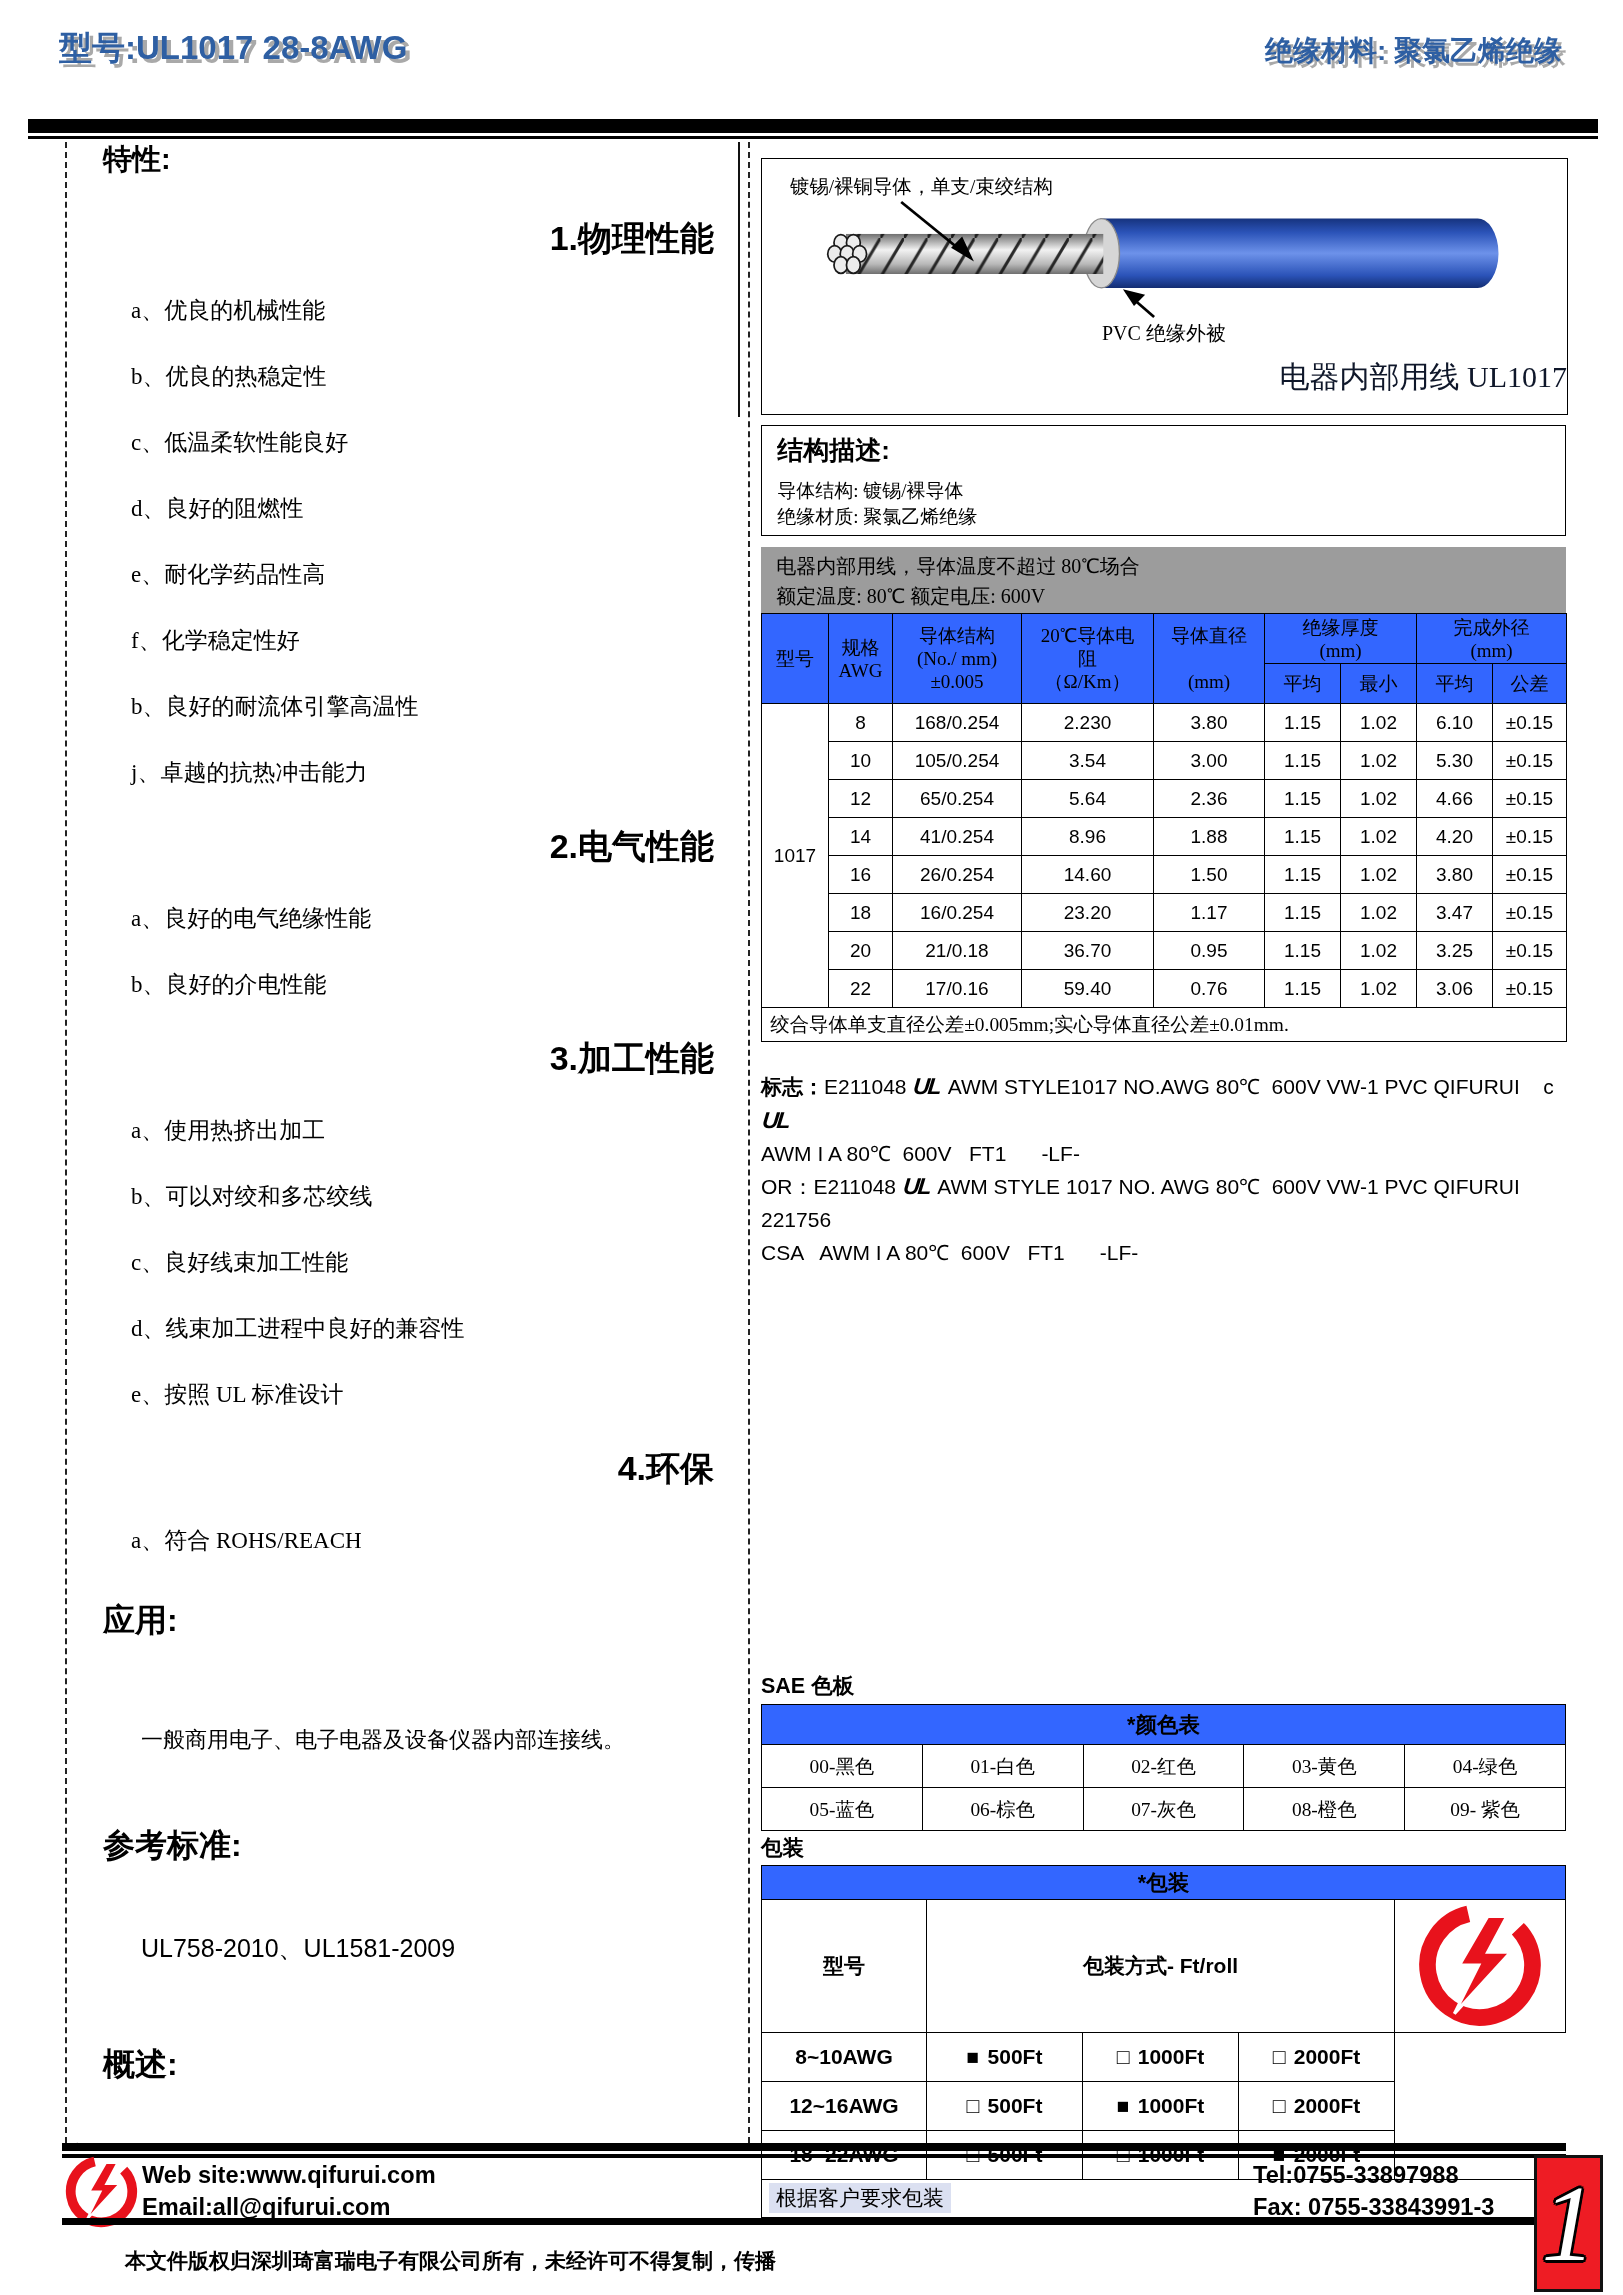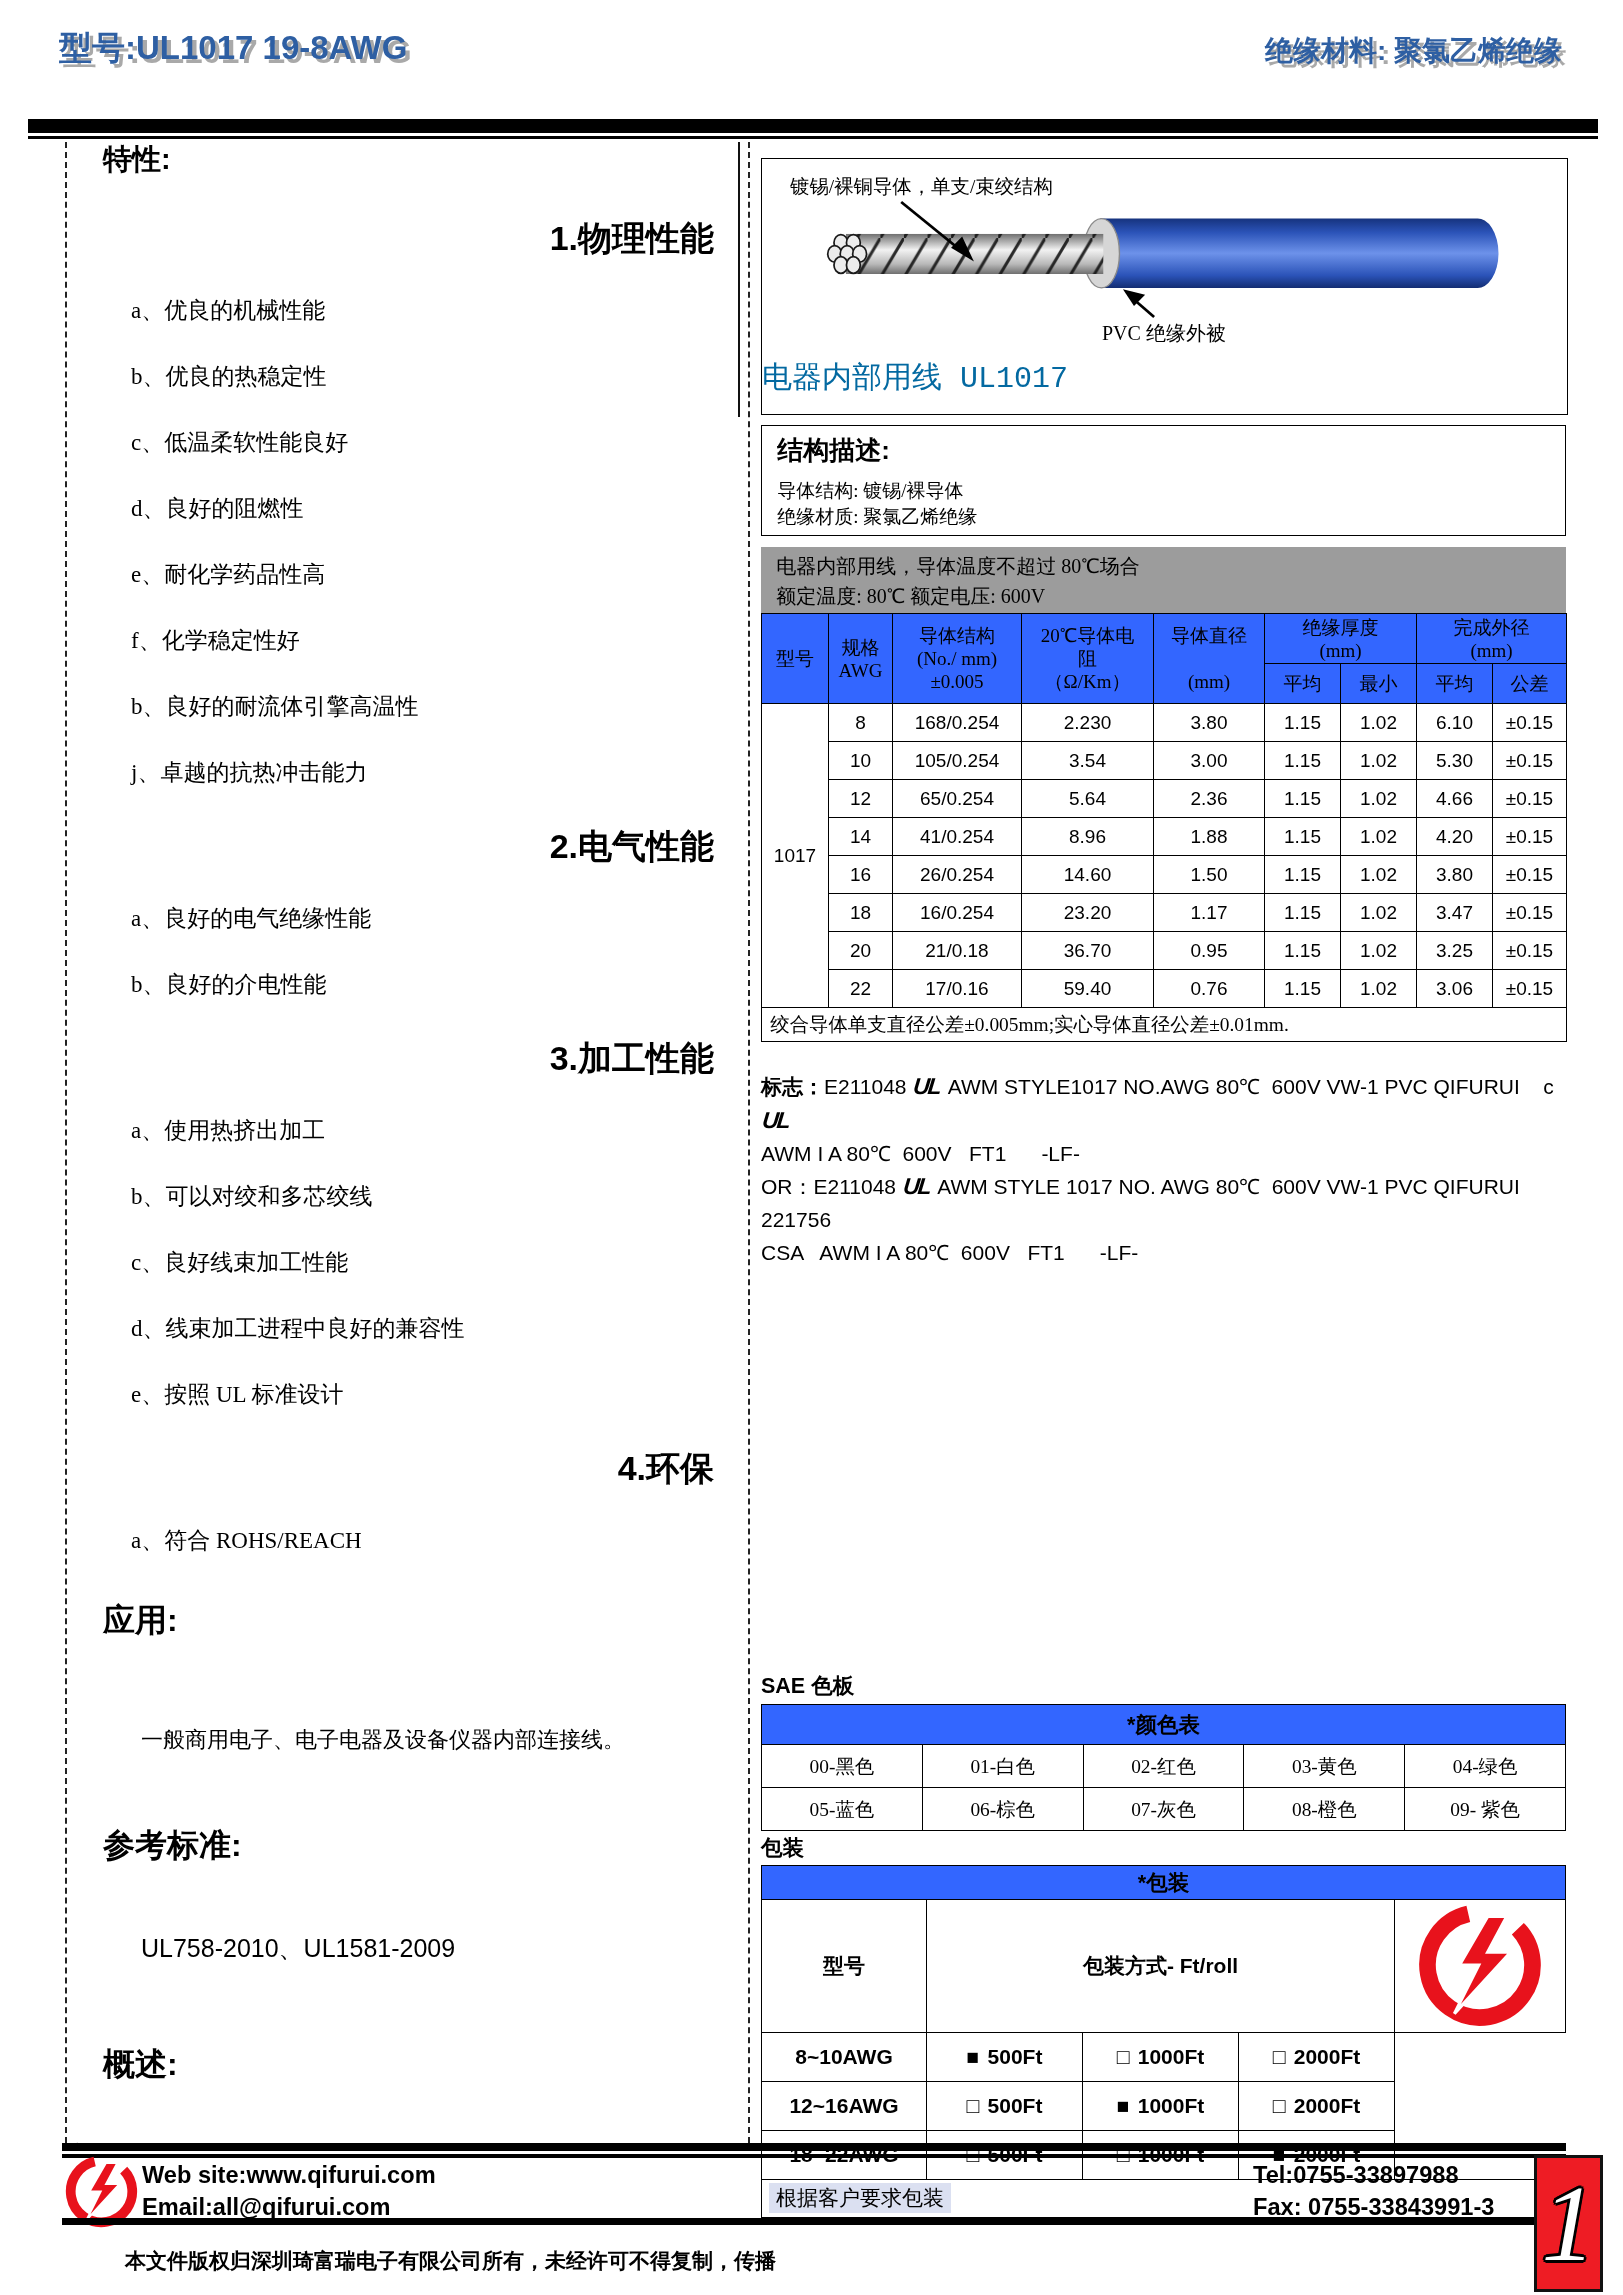--- a/index.html
+++ b/index.html
@@ -29,22 +29,22 @@
   #ref-label{margin-top:69px;}
   #ref-text{font-size:25px;font-family:"Liberation Sans",sans-serif;margin:64px 0 0 38px;}
   #ov-label{margin-top:78px;}
   #ov-dot{font-size:18px;margin:42px 0 0 -28px;color:#444;}
 
   
   .boxed{border:1.4px solid #000;background:#fff;}
   #diagram-box{left:761px;top:158px;width:805px;height:255px;}
   #diagram-label1{left:28px;top:14px;font-size:19.4px;white-space:nowrap;}
   #diagram-label2{left:340px;top:161px;font-size:20px;white-space:nowrap;}
-  #diagram-caption{left:0;top:198px;width:100%;text-align:left;font-size:30px;color:#0369a1;
-                   font-family:Liberation Mono, monospace;white-space:nowrap;}
+  #diagram-caption{left:0;top:198px;width:100%;text-align:right;font-size:30px;color:#0f172a;
+                   font-family:Liberation Serif, serif;white-space:nowrap;}
   #struct-box{left:761px;top:425px;width:805px;height:111px;padding:7px 0 0 15.3px;box-sizing:border-box;}
   #struct-title{font-size:26px;font-weight:bold;font-family:"Liberation Sans",sans-serif;margin-bottom:9.7px;}
   .struct-line{font-size:19px;line-height:26px;}
   #gray-box{left:761px;top:547px;width:805px;height:67px;background:#9c9c9c;box-sizing:border-box;
             padding:3.5px 0 0 15.3px;}
   .gray-line{font-size:20px;line-height:30.5px;}
 
   
   #spec-table{position:absolute;left:761px;top:613px;width:805px;border-collapse:collapse;table-layout:fixed;}
   #spec-table th,#spec-table td{border:1.4px solid #000;text-align:center;padding:0;}
@@ -88,21 +88,21 @@
   #page-num span{color:#fff;font-size:108px;font-family:"Liberation Serif",serif;font-style:italic;
             text-shadow:2.8px 0 #000,-2.8px 0 #000,0 2.8px #000,0 -2.8px #000,2.1px 2.1px #000,-2.1px -2.1px #000,2.1px -2.1px #000,-2.1px 2.1px #000;}
   .logo-sm{width:75px;height:75px;}
   .logo-lg{width:128px;height:128px;}
 </style>
 </head>
 <body>
 
 <div id="page">
 
-  <div id="hdr-left" class="abs hdr-title">型号:UL1017 19-8AWG</div>
+  <div id="hdr-left" class="abs hdr-title">型号:UL1017 28-8AWG</div>
   <div id="hdr-right" class="abs hdr-title">绝缘材料: 聚氯乙烯绝缘</div>
   <div class="rule" style="left:28px;top:119px;width:1570px;height:14px;"></div>
   <div class="rule" style="left:28px;top:136px;width:1570px;height:2.8px;"></div>
 
   <div class="vdash" style="left:65px;top:142px;height:2001px;"></div>
   <div class="vsolid" style="left:738px;top:142px;height:275px;"></div>
   <div class="vdash" style="left:748px;top:142px;height:2001px;"></div>
 
   <div id="leftcol" class="abs">
     <div class="feat-header">特性:</div>

